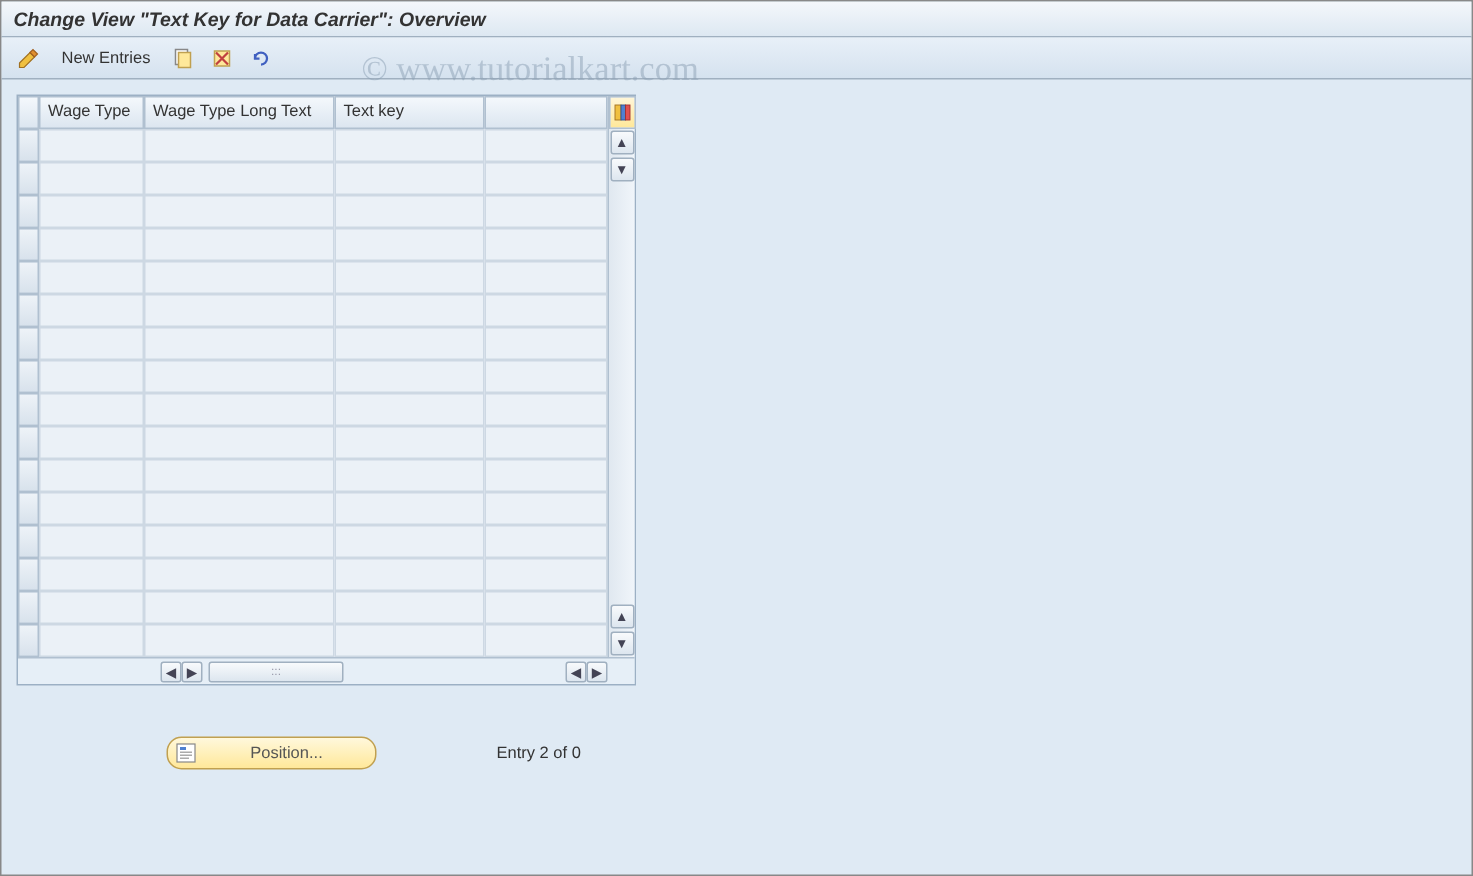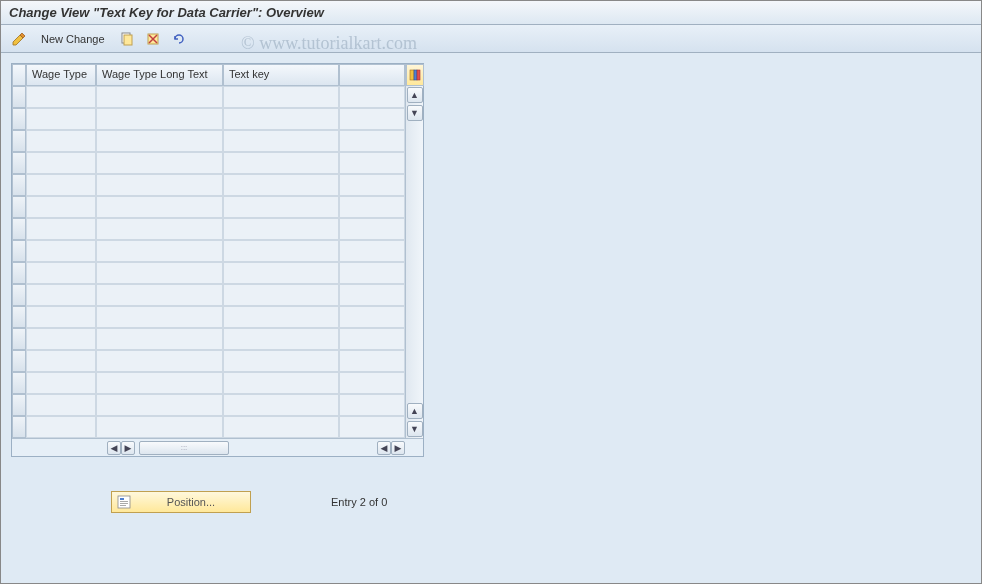--- a/index.html
+++ b/index.html
@@ -51,21 +51,21 @@
     }
     .toolbar-text-btn {
       padding: 2px 6px;
       cursor: pointer;
       color: #333;
     }
     .watermark {
       position: absolute;
       top: 32px;
       left: 240px;
-      font-size: 18px;
+      font-size: 23px;
       color: rgba(140,160,180,0.5);
       font-family: Georgia, serif;
       pointer-events: none;
       z-index: 100;
     }
     .content-area {
       padding: 10px;
     }
     .table-container {
       background: #e6eff7;
@@ -94,21 +94,21 @@
       border: 1px solid #b0c0d0;
       padding: 3px 5px;
       font-weight: normal;
       color: #333;
       background: linear-gradient(to bottom, #f4f8fc, #dce6f0);
       overflow: hidden;
       white-space: nowrap;
     }
     .col-wage-type { width: 70px; }
     .col-long-text { width: 127px; }
-    .col-text-key { width: 116px; }
+    .col-text-key { width: 100px; }
     .col-remain { flex:1; }
     .table-body {
     }
     .table-row {
       display: flex;
       height: 22px;
     }
     .row-selector {
       width: 14px;
       border: 1px solid #b0c0d0;
@@ -206,21 +206,21 @@
     }
     .position-btn {
       margin-left: 100px;
       width: 140px;
       height: 22px;
       border: 1px solid #c0a050;
       background: linear-gradient(to bottom, #fff8dc, #ffe89a);
       display: flex;
       align-items: center;
       cursor: pointer;
-      border-radius: 0;
+      border-radius: 10px;
       padding-left: 4px;
     }
     .position-btn-icon {
       width: 16px;
       height: 16px;
       display: inline-flex;
       align-items: center;
       justify-content: center;
     }
     .position-btn-label {
@@ -240,21 +240,21 @@
   <span class="title-text">Change View "Text Key for Data Carrier": Overview</span>
 </div>
 
 <div class="toolbar">
   <span class="toolbar-icon-btn">
     <svg width="16" height="16" viewBox="0 0 16 16">
         <path d="M2 11 L9 4 L12 7 L5 14 L2 14 Z" fill="#f0c040" stroke="#a07020" stroke-width="0.8"></path>
         <path d="M9 4 L11 2 L14 5 L12 7 Z" fill="#e09030" stroke="#a06020" stroke-width="0.8"></path>
       </svg>
   </span>
-  <span class="toolbar-text-btn">New Change</span>
+  <span class="toolbar-text-btn">New Entries</span>
   <span class="toolbar-icon-btn">
     <svg width="16" height="16" viewBox="0 0 16 16">
         <rect x="3" y="2" width="8" height="10" fill="#fff" stroke="#888" stroke-width="1"></rect>
         <rect x="5" y="4" width="8" height="10" fill="#ffe89a" stroke="#c0a050" stroke-width="1"></rect>
       </svg>
   </span>
   <span class="toolbar-icon-btn">
     <svg width="16" height="16" viewBox="0 0 16 16">
         <rect x="3" y="3" width="10" height="10" fill="#ffe89a" stroke="#c0a050" stroke-width="1"></rect>
         <path d="M4 4 L12 12 M12 4 L4 12" stroke="#c04040" stroke-width="1.5"></path>

